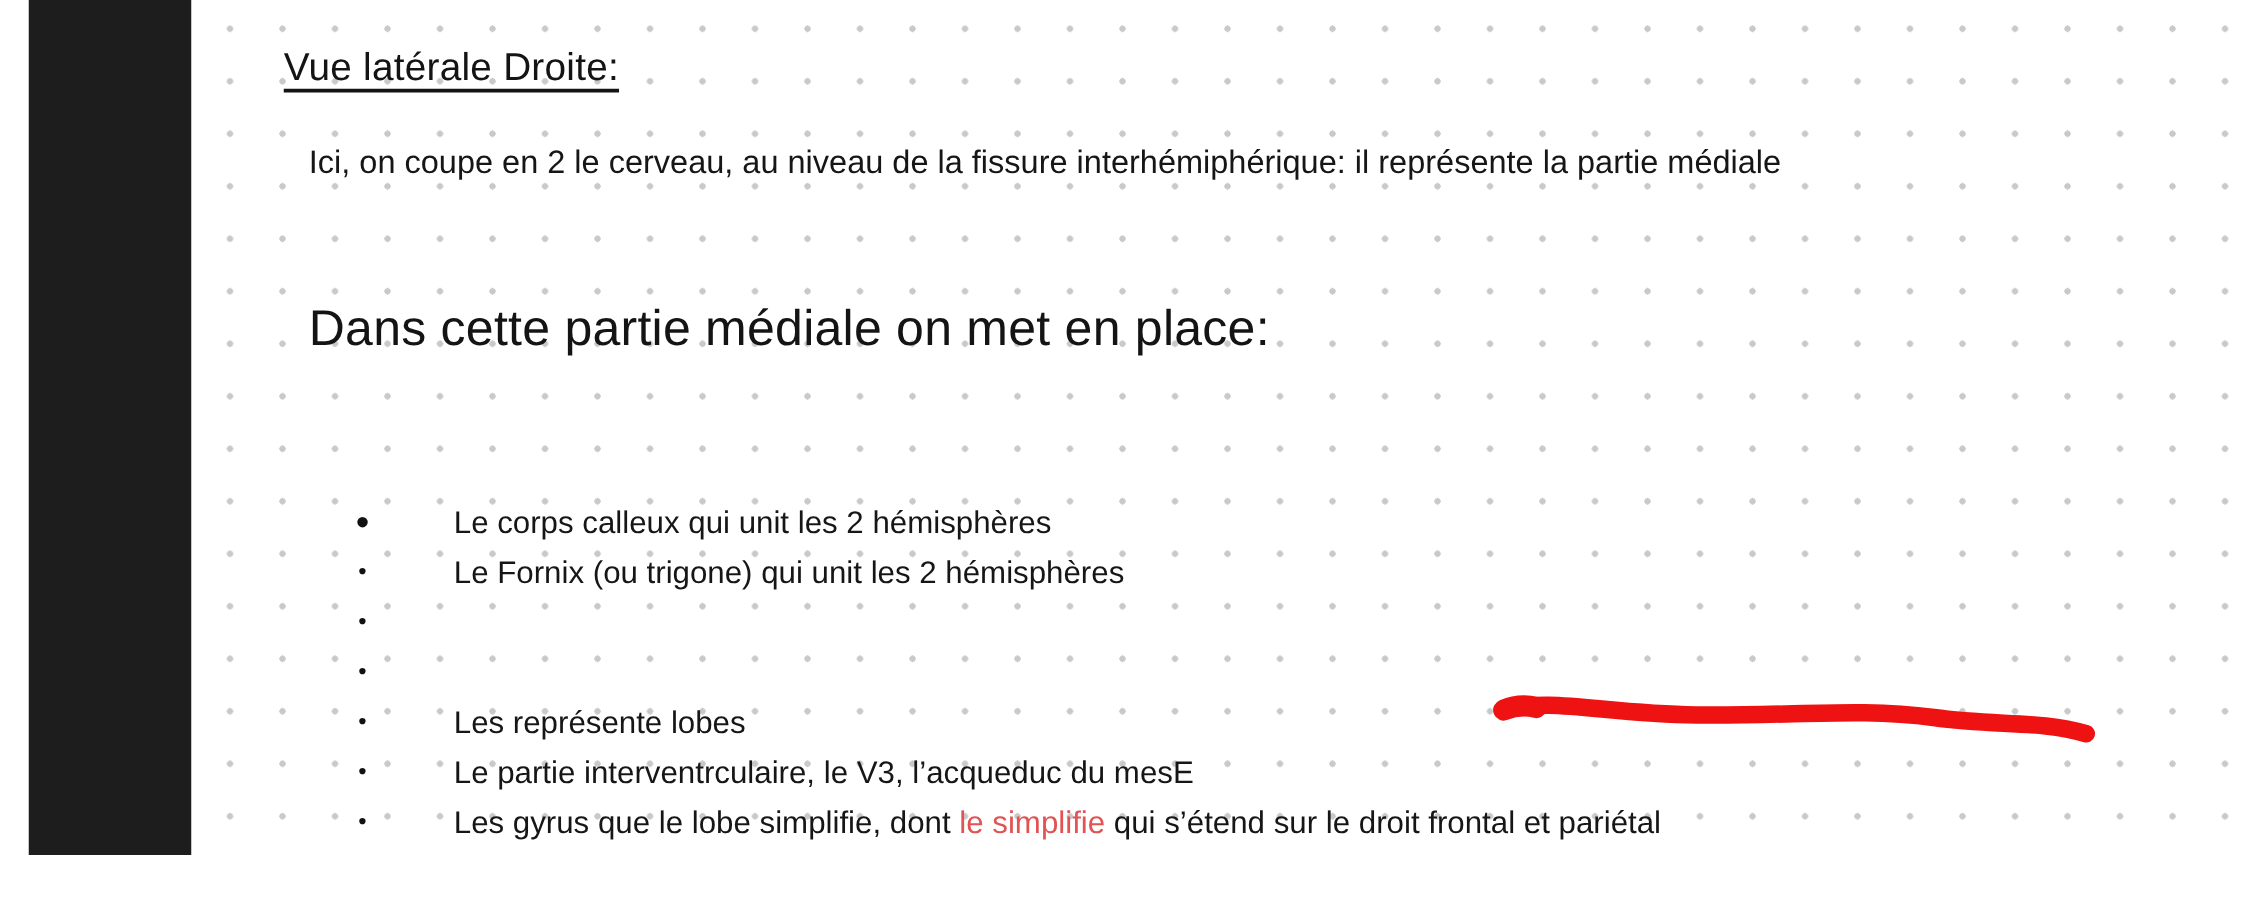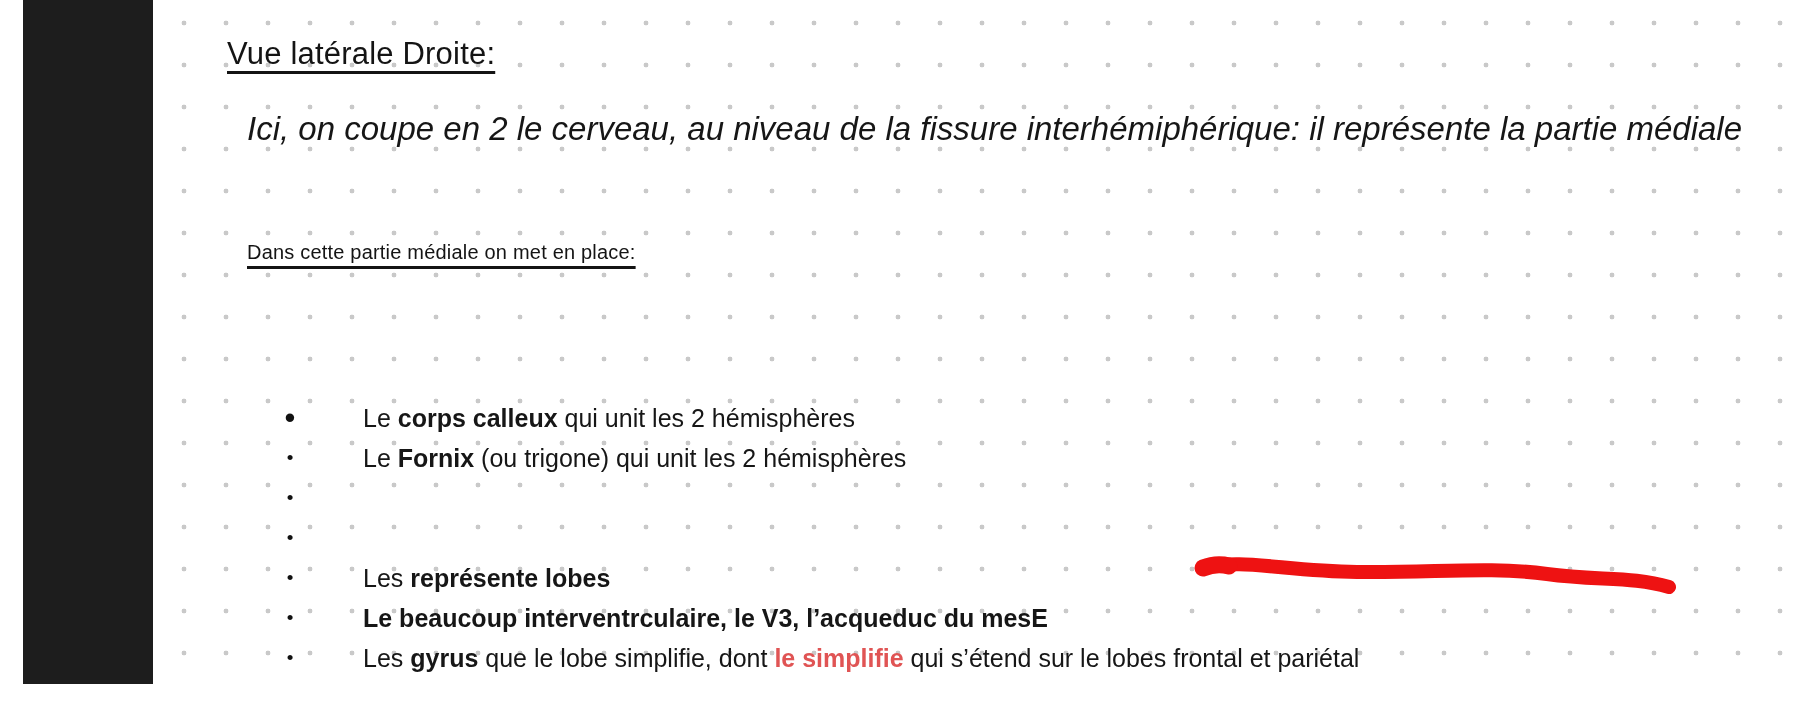--- a/index.html
+++ b/index.html
@@ -29,46 +29,45 @@
     position: absolute; left: 204px; top: 36px;
     font-size: 31px; font-weight: 400; color: #141414;
     text-decoration: underline;
     text-decoration-thickness: 3px;
     text-underline-offset: 7px;
     letter-spacing: 0.2px;
     white-space: nowrap;
   }
   .intro {
     position: absolute; left: 224px; top: 112px;
-    font-style: italic; font-size: 33px; color: #161616;
+    font-size: 26px; color: #161616;
     line-height: 34px; white-space: nowrap;
   }
   .doc-subtitle {
     position: absolute; left: 224px; top: 241px;
-    font-size: 20px; font-weight: 400; color: #141414;
-    text-decoration: underline;
+    font-size: 40px; font-weight: 400; color: #141414;
     text-decoration-thickness: 3px;
     text-underline-offset: 7px;
     letter-spacing: 0.2px;
     white-space: nowrap;
   }
   .bullet-list {
     position: absolute; left: 0; top: 398px; right: 0;
   }
   .bullet-row {
     position: relative; height: 40px; line-height: 40px;
     font-size: 25px; color: #161616; white-space: nowrap;
   }
   .bullet-row .marker {
     position: absolute; left: 252px; width: 30px;
     text-align: center; font-size: 19px; color: #111;
   }
   .bullet-row .marker.large { font-size: 31px; }
   .bullet-row .content { position: absolute; left: 340px; right: 20px; }
-  .seg-bold { font-weight: 700; }
+  .seg-bold { font-weight: 400; }
   .seg-red  { color: #e05454; }
 
   .red-marker {
     position: absolute; left: 1164px; top: 551px;
     width: 512px; height: 50px;
     pointer-events: none;
   }
 </style>
 </head>
 <body>
@@ -100,25 +99,25 @@
       </div>
       <div class="bullet-row">
         <span class="marker">•</span>
       </div>
       <div class="bullet-row">
         <span class="marker">•</span>
         <span class="content"><span>Les </span><span class="seg-bold">représente lobes</span></span>
       </div>
       <div class="bullet-row">
         <span class="marker">•</span>
-        <span class="content"><span class="seg-bold">Le beaucoup interventrculaire, le V3, l’acqueduc du mesE</span></span>
+        <span class="content"><span class="seg-bold">Le partie interventrculaire, le V3, l’acqueduc du mesE</span></span>
       </div>
       <div class="bullet-row">
         <span class="marker">•</span>
-        <span class="content"><span>Les </span><span class="seg-bold">gyrus</span><span> que le lobe simplifie, dont </span><span class="seg-bold seg-red">le simplifie</span><span> qui s’étend sur le lobes frontal et pariétal</span></span>
+        <span class="content"><span>Les </span><span class="seg-bold">gyrus</span><span> que le lobe simplifie, dont </span><span class="seg-bold seg-red">le simplifie</span><span> qui s’étend sur le droit frontal et pariétal</span></span>
       </div>
     </div>
 
   <svg class="red-marker" viewBox="0 0 512 50">
     <path id="marker-path" d="M 16,17 C 55,7 95,20 170,21 C 250,22 300,15 360,23 C 410,30 445,25 482,36" fill="none" stroke="#ee1212" stroke-width="14" stroke-linecap="round" stroke-linejoin="round"></path>
     <path d="M 16,17 C 26,13 34,13 42,15" fill="none" stroke="#ee1212" stroke-width="17" stroke-linecap="round"></path>
   </svg>
 
 </div>
 

